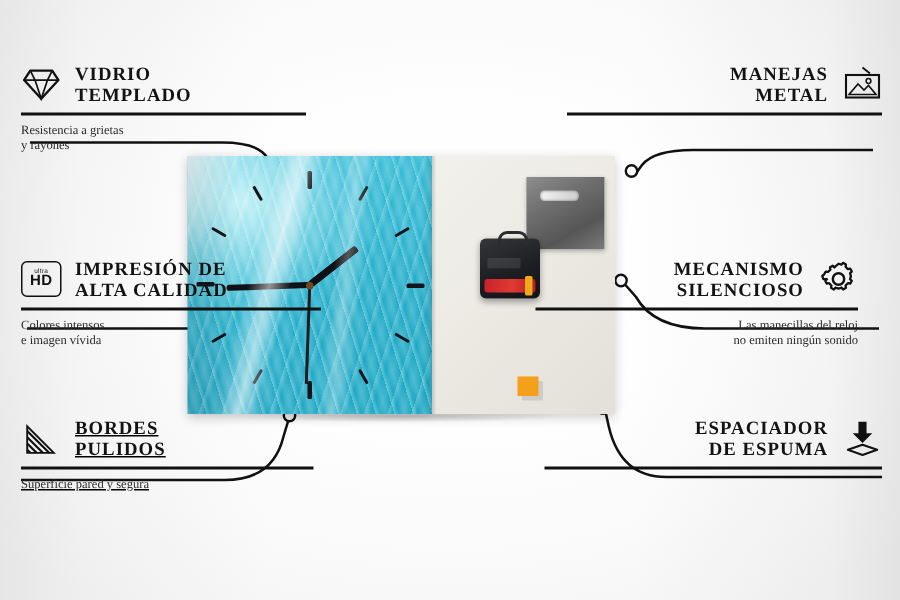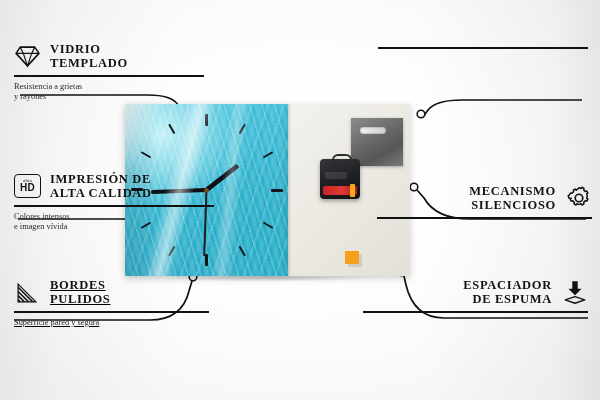--- a/index.html
+++ b/index.html
@@ -232,35 +232,49 @@
           </svg>
       </span>
       <span class="f-title">BORDES
 PULIDOS</span>
     </div>
     <div class="f-rule"></div>
     <div class="f-desc">Superficie pared y segura</div>
   </div>
 
   <div class="feature right" style="right:12px;top:42px;width:210px;">
-    <div class="f-rule"></div>
-  </div>
-
-  <div class="feature right" style="right:8px;top:172px;width:215px;margin-top:12px;">
+    <div class="f-head">
+      <span class="f-title">MANEJAS
+METAL</span>
+      <span class="ficon">
+        <svg viewBox="0 0 26 24" width="26" height="24">
+            <path d="M13 1l5 4" stroke="#111" stroke-width="1.2" fill="none"></path>
+            <rect x="2" y="6" width="22" height="15" fill="none" stroke="#111" stroke-width="1.4"></rect>
+            <path d="M4 19l6-7 4 4 3-3 5 6z" fill="none" stroke="#111" stroke-width="1.1"></path>
+            <circle cx="17" cy="10" r="1.6" fill="none" stroke="#111" stroke-width="1"></circle>
+          </svg>
+      </span>
+    </div>
+    <div class="f-rule"></div>
+  </div>
+
+  <div class="feature right" style="right:28px;top:172px;width:215px;">
     <div class="f-head">
       <span class="f-title">MECANISMO
 SILENCIOSO</span>
       <span class="ficon">
         <svg viewBox="0 0 24 24" width="26" height="26">
             <path d="M12 2.6l1.9.55.95-1.1 1.75 1.0-.25 1.45 1.4 1.4 1.45-.25 1.0 1.75-1.1.95.55 1.9-.55 1.9 1.1.95-1.0 1.75-1.45-.25-1.4 1.4.25 1.45-1.75 1.0-.95-1.1-1.9.55-1.9-.55-.95 1.1-1.75-1.0.25-1.45-1.4-1.4-1.45.25-1.0-1.75 1.1-.95L2.6 12l-.55-1.9 1.1-.95 1.0-1.75 1.45.25 1.4-1.4-.25-1.45 1.75-1.0.95 1.1z" fill="none" stroke="#111" stroke-width="1.4" stroke-linejoin="round"></path>
             <circle cx="12" cy="12" r="3.5" fill="none" stroke="#111" stroke-width="1.5"></circle>
           </svg>
       </span>
     </div>
     <div class="f-rule"></div>
+    <div class="f-desc">Las manecillas del reloj
+no emiten ningún sonido</div>
   </div>
 
   <div class="feature right" style="right:12px;top:278px;width:225px;">
     <div class="f-head">
       <span class="f-title">ESPACIADOR
 DE ESPUMA</span>
       <span class="ficon">
         <svg viewBox="0 0 24 24" width="26" height="26">
             <path d="M9.5 2h5v7h3.5L12 15 6 9h3.5z" fill="#111"></path>
             <path d="M12 16.2l9 3.1-9 3.1-9-3.1z" fill="none" stroke="#111" stroke-width="1.3" stroke-linejoin="round"></path>

